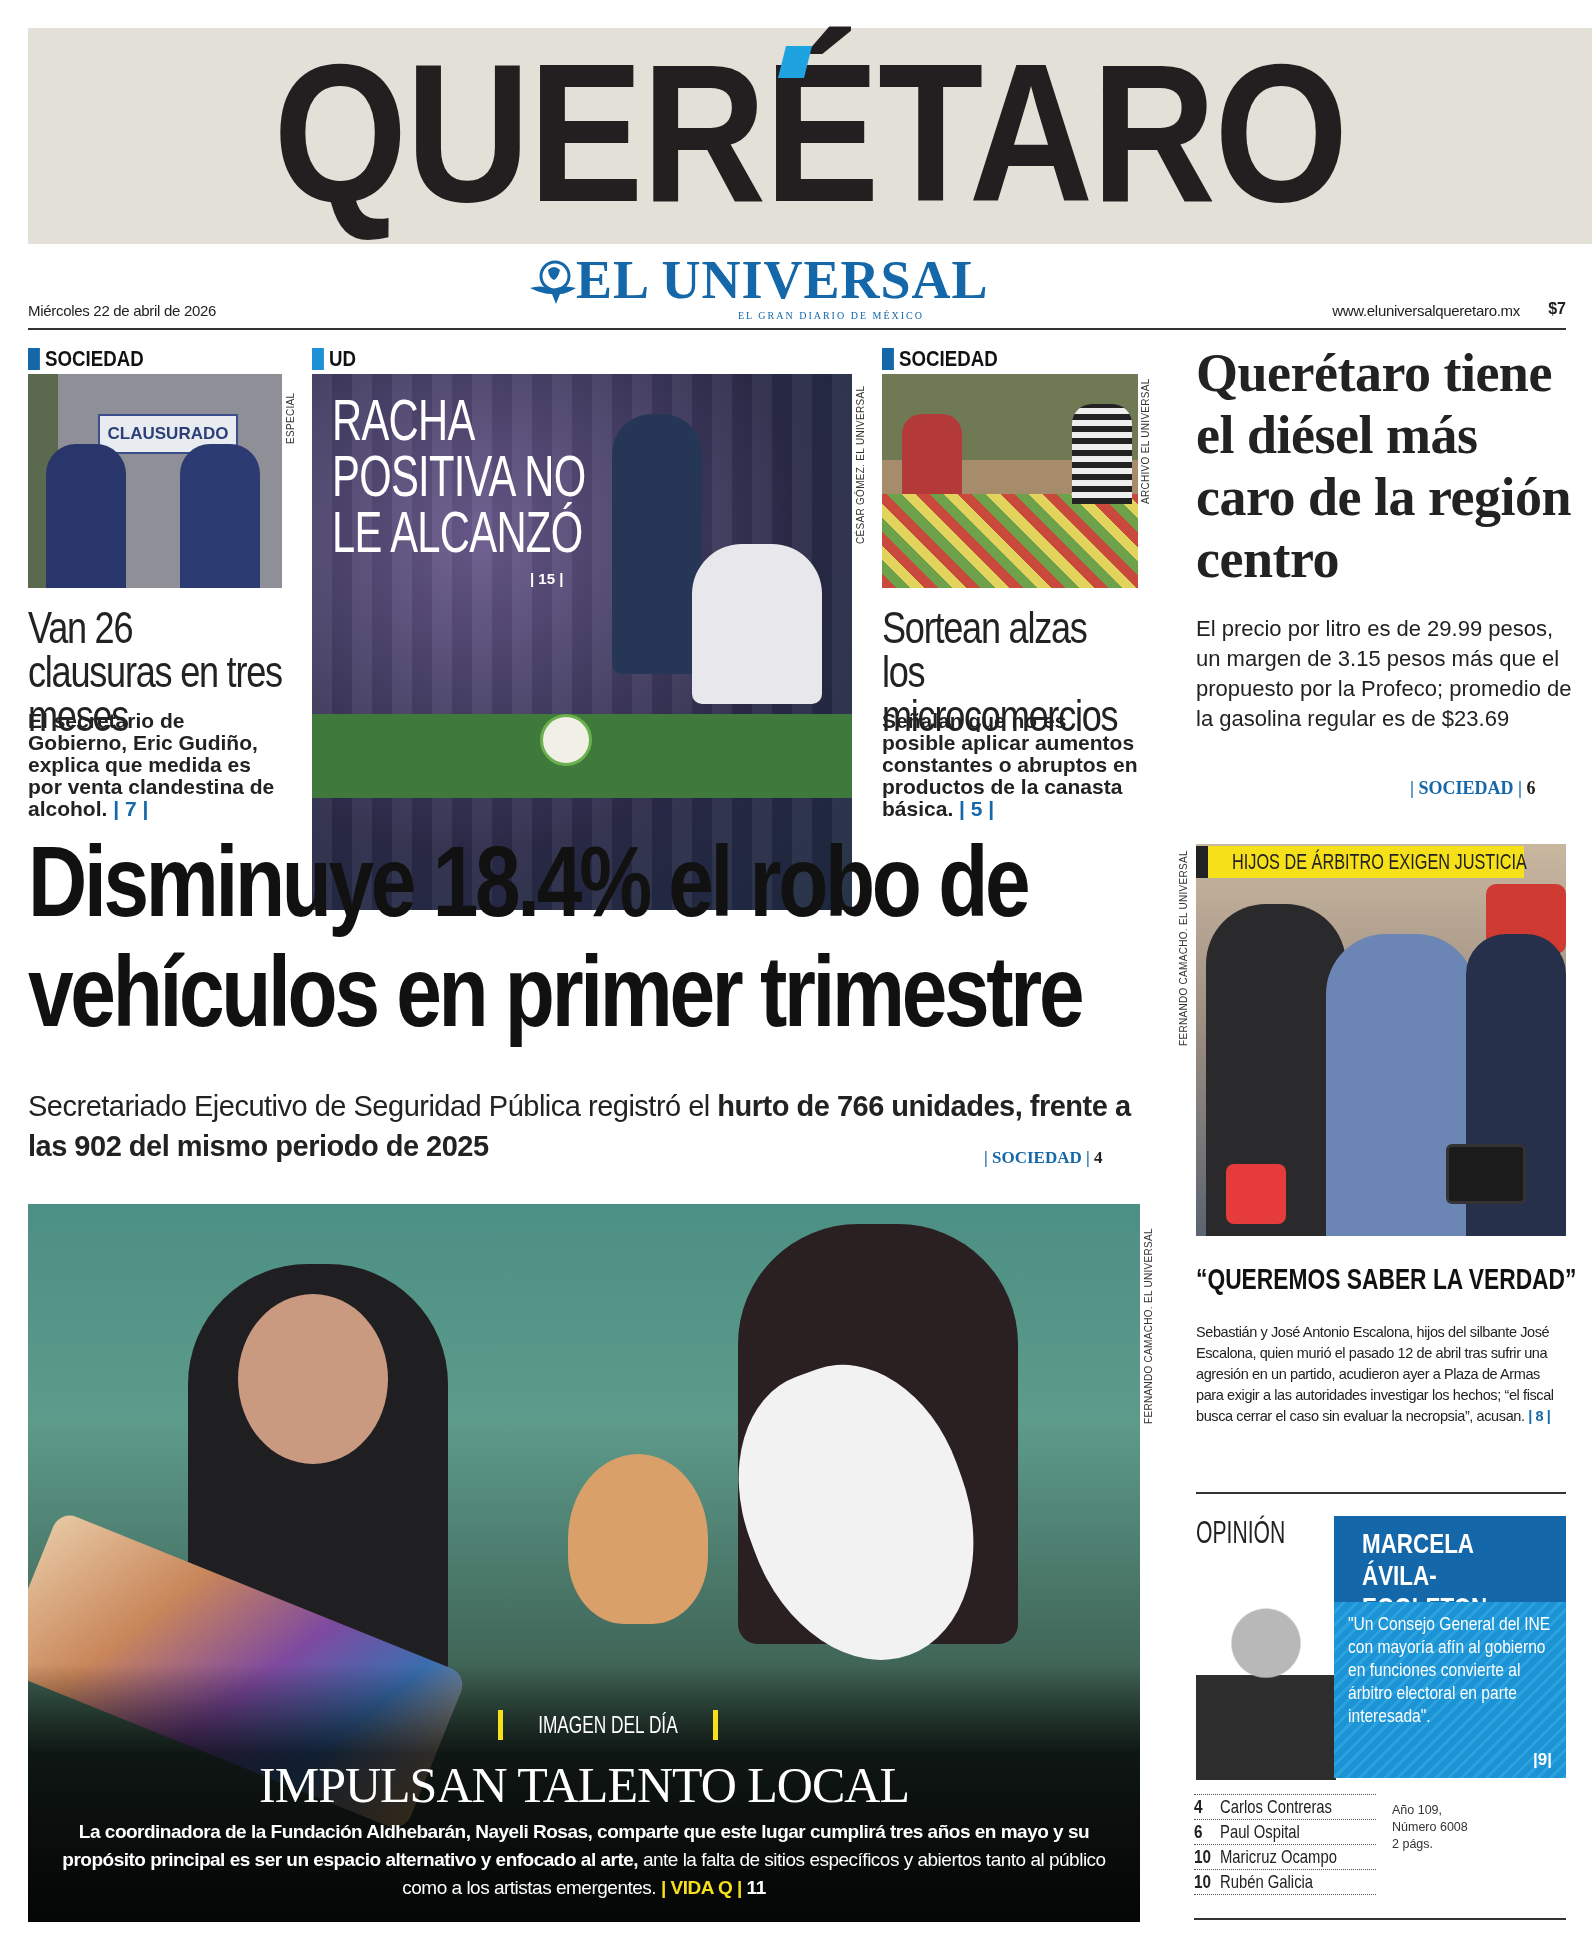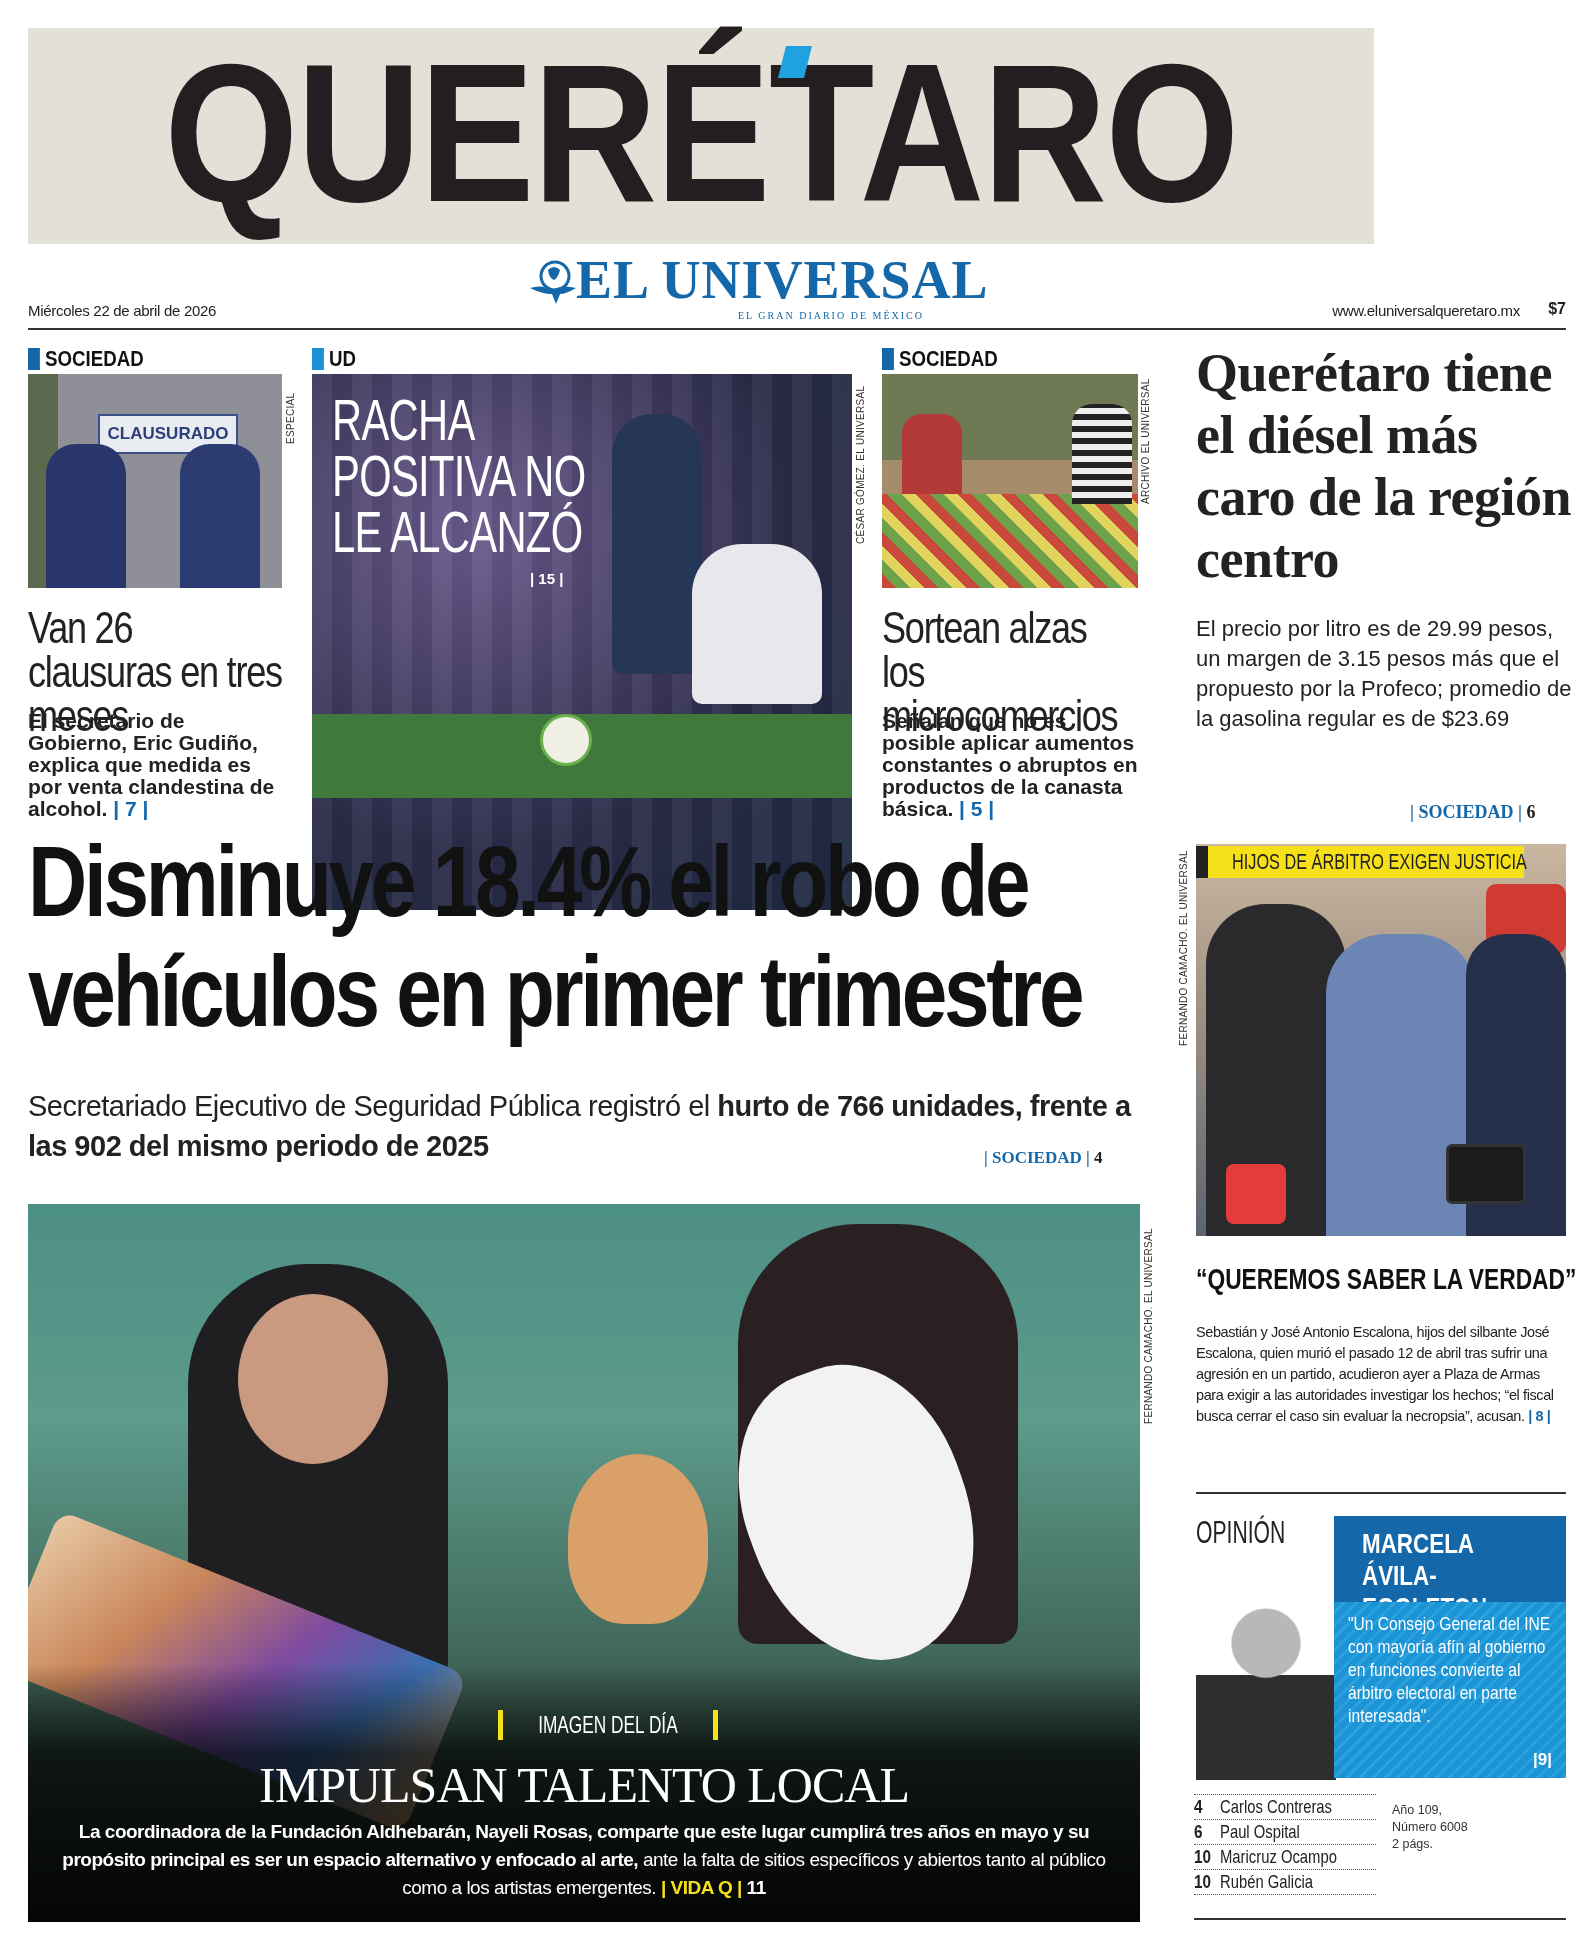--- a/index.html
+++ b/index.html
@@ -1,20 +1,20 @@
 <!DOCTYPE html>
 <html><head>
 <meta charset="utf-8">
 <style>
   * { box-sizing: border-box; margin: 0; padding: 0; }
   body { width: 1594px; height: 1938px; background: #fff; position: relative; overflow: hidden; font-family: "Liberation Sans", sans-serif; color: #222; }
   .abs { position: absolute; }
 
   
-  .masthead { left: 28px; top: 28px; width: 1346px; height: 216px; background: #e3e0d8; }
+  .masthead { left: 28px; top: 28px; width: 1564px; height: 216px; background: #e3e0d8; }
   .masthead-title { left: 0; top: 8px; width: 100%; text-align: center; font-family: "Liberation Sans", sans-serif; font-weight: 900; font-size: 196px; letter-spacing: -2px; color: #231f20; transform: scaleX(0.88); transform-origin: center; line-height: 196px; }
   .accent-mark { left: 734px; top: 44px; width: 26px; height: 32px; background: #1ea3e0; transform: skewX(-14deg); }
 
   .brand-row { left: 28px; top: 252px; width: 1538px; height: 76px; }
   .date { left: 0; top: 50px; font-size: 15px; color: #222; letter-spacing: -0.3px; }
   .logo-wrap { left: 500px; top: 2px; width: 560px; height: 70px; }
   .logo-emblem { left: 0; top: 4px; width: 50px; height: 50px; }
   .logo-text { left: 48px; top: -4px; font-family: "Liberation Serif", serif; font-weight: 700; font-size: 54px; color: #1467a8; letter-spacing: 1px; line-height: 60px; }
   .logo-sub { left: 210px; top: 56px; font-family: "Liberation Serif", serif; font-size: 10px; letter-spacing: 2px; color: #1467a8; }
   .site { right: 46px; top: 50px; font-size: 15px; letter-spacing: -0.3px; }
@@ -128,21 +128,21 @@
 <div class="abs credit" style="left:1140px;top:374px;height:130px;">ARCHIVO EL UNIVERSAL</div>
 <div class="abs thin-head" style="left:882px;top:606px;width:256px;">
   <span style="display:block;width:300px;">Sortean alzas los microcomercios</span>
 </div>
 <div class="abs dek" style="left:882px;top:710px;width:258px;">
   <span>Señalan que no es posible aplicar aumentos constantes o abruptos en productos de la canasta básica.</span> <span class="pg">| 5 |</span>
 </div>
 
 <div class="abs big-serif" style="left:1196px;top:342px;width:380px;">Querétaro tiene el diésel más caro de la región centro</div>
 <div class="abs body-sans" style="left:1196px;top:614px;width:380px;">El precio por litro es de 29.99 pesos, un margen de 3.15 pesos más que el propuesto por la Profeco; promedio de la gasolina regular es de $23.69</div>
-<div class="abs sec-ref" style="left:1410px;top:802px;text-align:right;">| <span>SOCIEDAD</span> | <b>6</b></div>
+<div class="abs sec-ref" style="left:1410px;top:778px;text-align:right;">| <span>SOCIEDAD</span> | <b>6</b></div>
 
 <div class="abs main-head">
   <div>Disminuye 18.4% el robo de</div>
   <div>vehículos en primer trimestre</div>
 </div>
 <div class="abs main-dek">
   <span>Secretariado Ejecutivo de Seguridad Pública registró el </span><b>hurto de 766 unidades, frente a las 902 del mismo periodo de 2025</b>
 </div>
 <div class="abs sec-ref" style="left:984px;top:1148px;font-size:17px;">| <span>SOCIEDAD</span> | <b>4</b></div>
 

